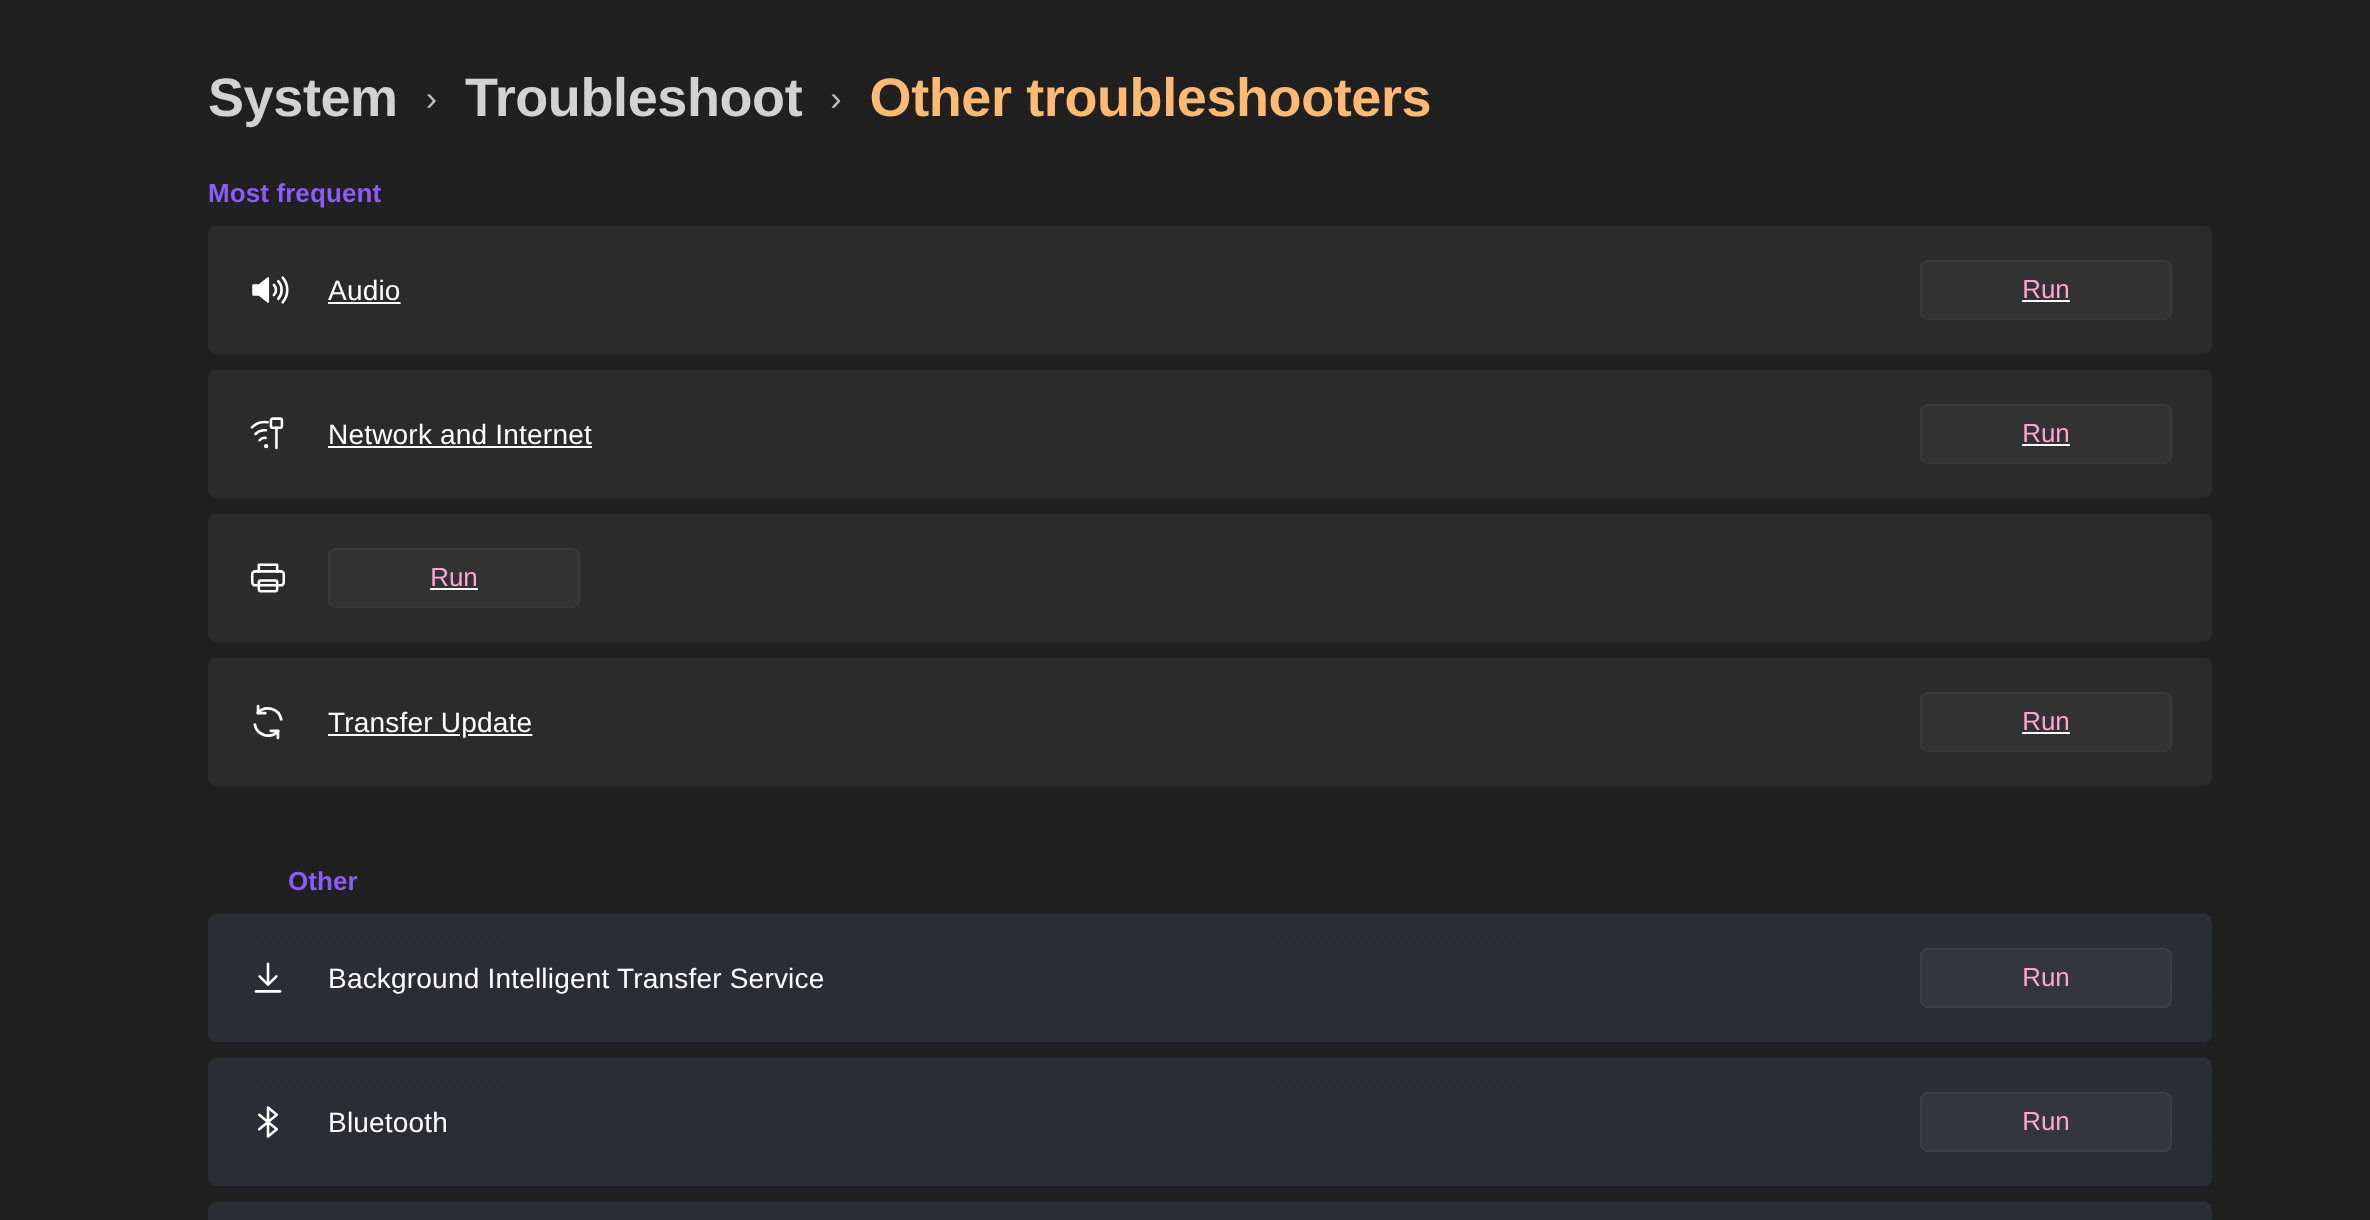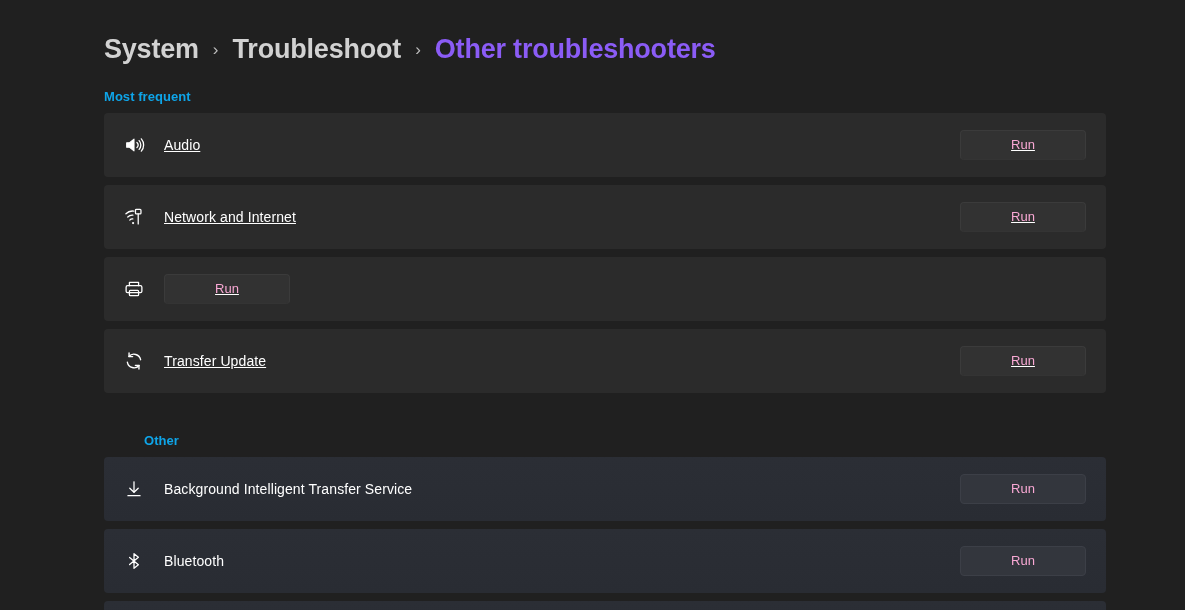--- a/index.html
+++ b/index.html
@@ -36,38 +36,38 @@
     white-space: nowrap;
     justify-content: center;
   }
   .crumb {
     font-size: 27px;
     font-weight: 600;
     letter-spacing: -0.2px;
     line-height: 36px;
   }
   .crumb.inactive { color: #d2d2d2; }
-  .crumb.active { color: #8b5cf6; }
+  .crumb.active { color: #fdba74; }
   .crumb-sep {
     color: #bdbdbd;
     font-size: 17px;
     font-weight: 400;
     padding: 0 14px;
     position: relative;
     top: -3px;
     line-height: 36px;
   }
 
   
   .section-heading {
     position: absolute;
     left: 104px;
     font-size: 13px;
     font-weight: 700;
-    color: #0ea5e9;
+    color: #8b5cf6;
     letter-spacing: 0.05px;
   }
   #heading-most-frequent { top: 89px; }
   #heading-other { top: 433px; margin-left: 40px; }
 
   
   .list-group {
     position: absolute;
     left: 104px;
     width: 1002px;

